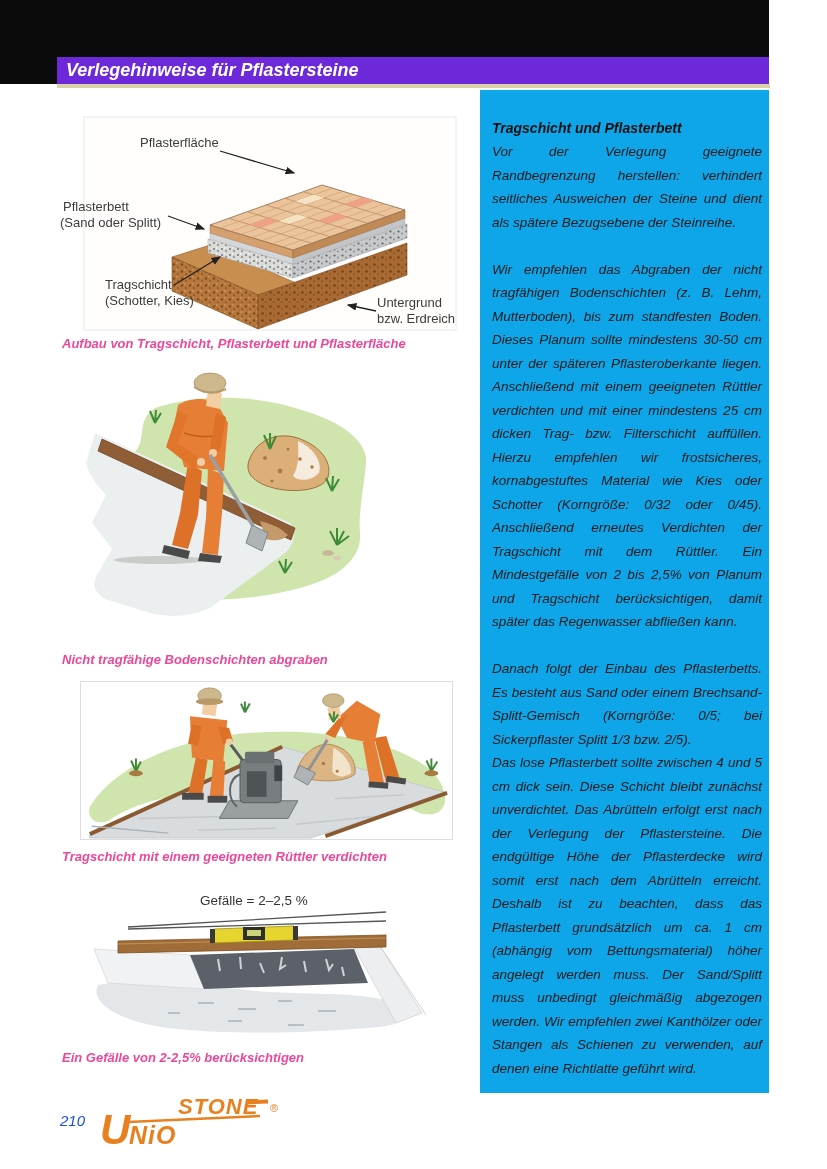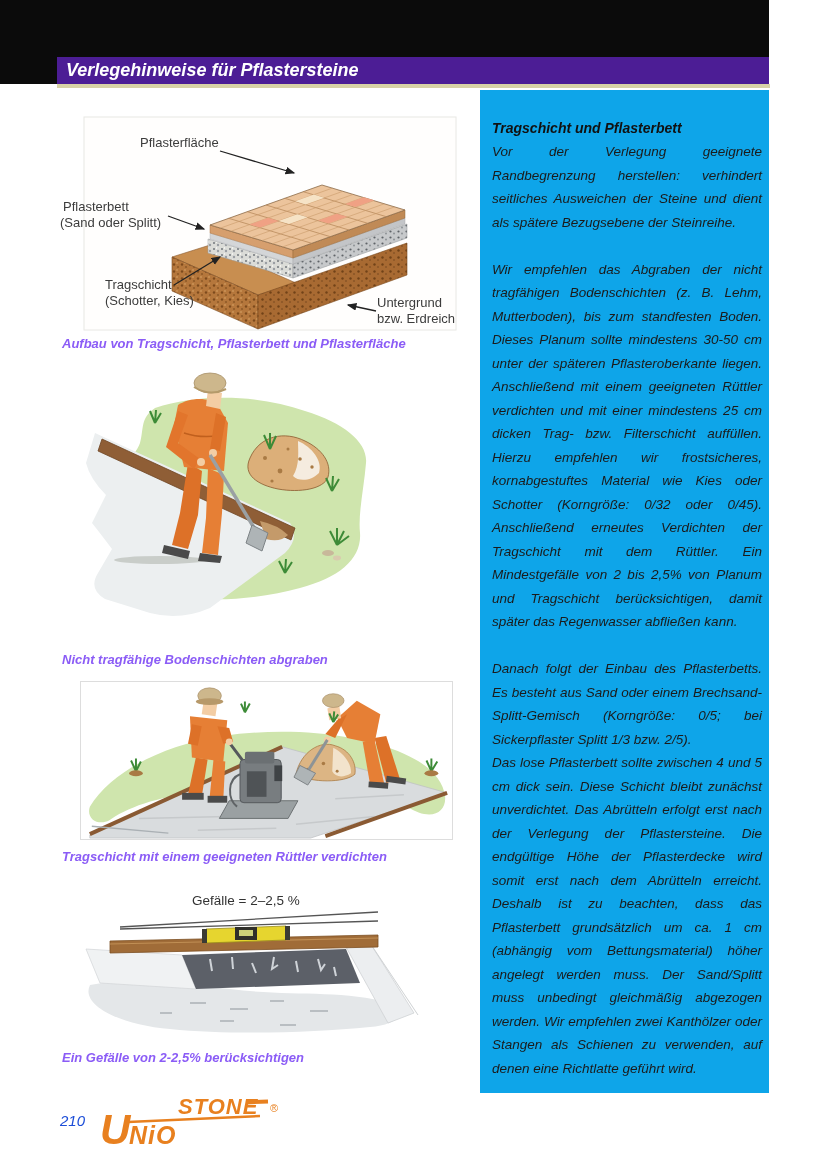--- a/index.html
+++ b/index.html
@@ -1,37 +1,37 @@
 <!DOCTYPE html>
 <html><head>
 <meta charset="utf-8">
 <style>
   html,body{margin:0;padding:0;background:#ffffff;}
   .page{position:relative;width:827px;height:1169px;background:#ffffff;overflow:hidden;
         font-family:"Liberation Sans",sans-serif;}
   
   .header-black{position:absolute;left:0;top:0;width:769px;height:84px;background:#0b0b0b;}
-  .title-bar{position:absolute;left:57px;top:57px;width:712px;height:27px;background:#4c1d95;
+  .title-bar{position:absolute;left:57px;top:57px;width:712px;height:27px;background:#6d28d9;
              box-sizing:border-box;padding-left:9px;}
   .title-bar span{font-style:italic;font-weight:bold;font-size:18px;line-height:27px;color:#ffffff;}
   .accent-line{position:absolute;left:57px;top:84px;width:713px;height:4px;background:#d8d2a6;}
   
   .panel{position:absolute;left:480px;top:90px;width:289px;height:1003px;background:#0ea5e9;
          box-sizing:border-box;padding:26px 7px 0 12px;color:#1b1b1b;}
   .panel h3{margin:0;font-style:italic;font-weight:bold;font-size:14px;line-height:24px;color:#111;}
   .panel p{margin:0;font-style:italic;font-size:13.5px;line-height:23.5px;text-align:justify;}
   .panel p.gap{margin-top:23.5px;}
   .panel p.bold{font-weight:bold;}
   
   .fig{position:absolute;}
   .fig-layers{left:60px;top:115px;width:400px;height:222px;}
   .fig-dig{left:60px;top:363px;width:330px;height:285px;}
   .fig-compact{left:78px;top:681px;width:377px;height:159px;}
-  .fig-slope{left:70px;top:885px;width:362px;height:160px;}
-  .caption{position:absolute;left:62px;font-style:italic;font-weight:bold;font-size:13px;color:#8b5cf6;white-space:nowrap;}
+  .fig-slope{left:78px;top:885px;width:362px;height:160px;}
+  .caption{position:absolute;left:62px;font-style:italic;font-weight:bold;font-size:13px;color:#ec4899;white-space:nowrap;}
   .cap1{top:336px;} .cap2{top:652px;} .cap3{top:849px;} .cap4{top:1050px;}
   
   .page-num{position:absolute;left:60px;top:1112px;font-style:italic;font-size:15px;color:#1d4ed8;}
   .logo{position:absolute;left:98px;top:1099px;}
   svg .lbl{font-family:"Liberation Sans",sans-serif;font-size:13px;fill:#3c3c3c;}
 </style>
 </head>
 <body>
 
 <div class="page">

